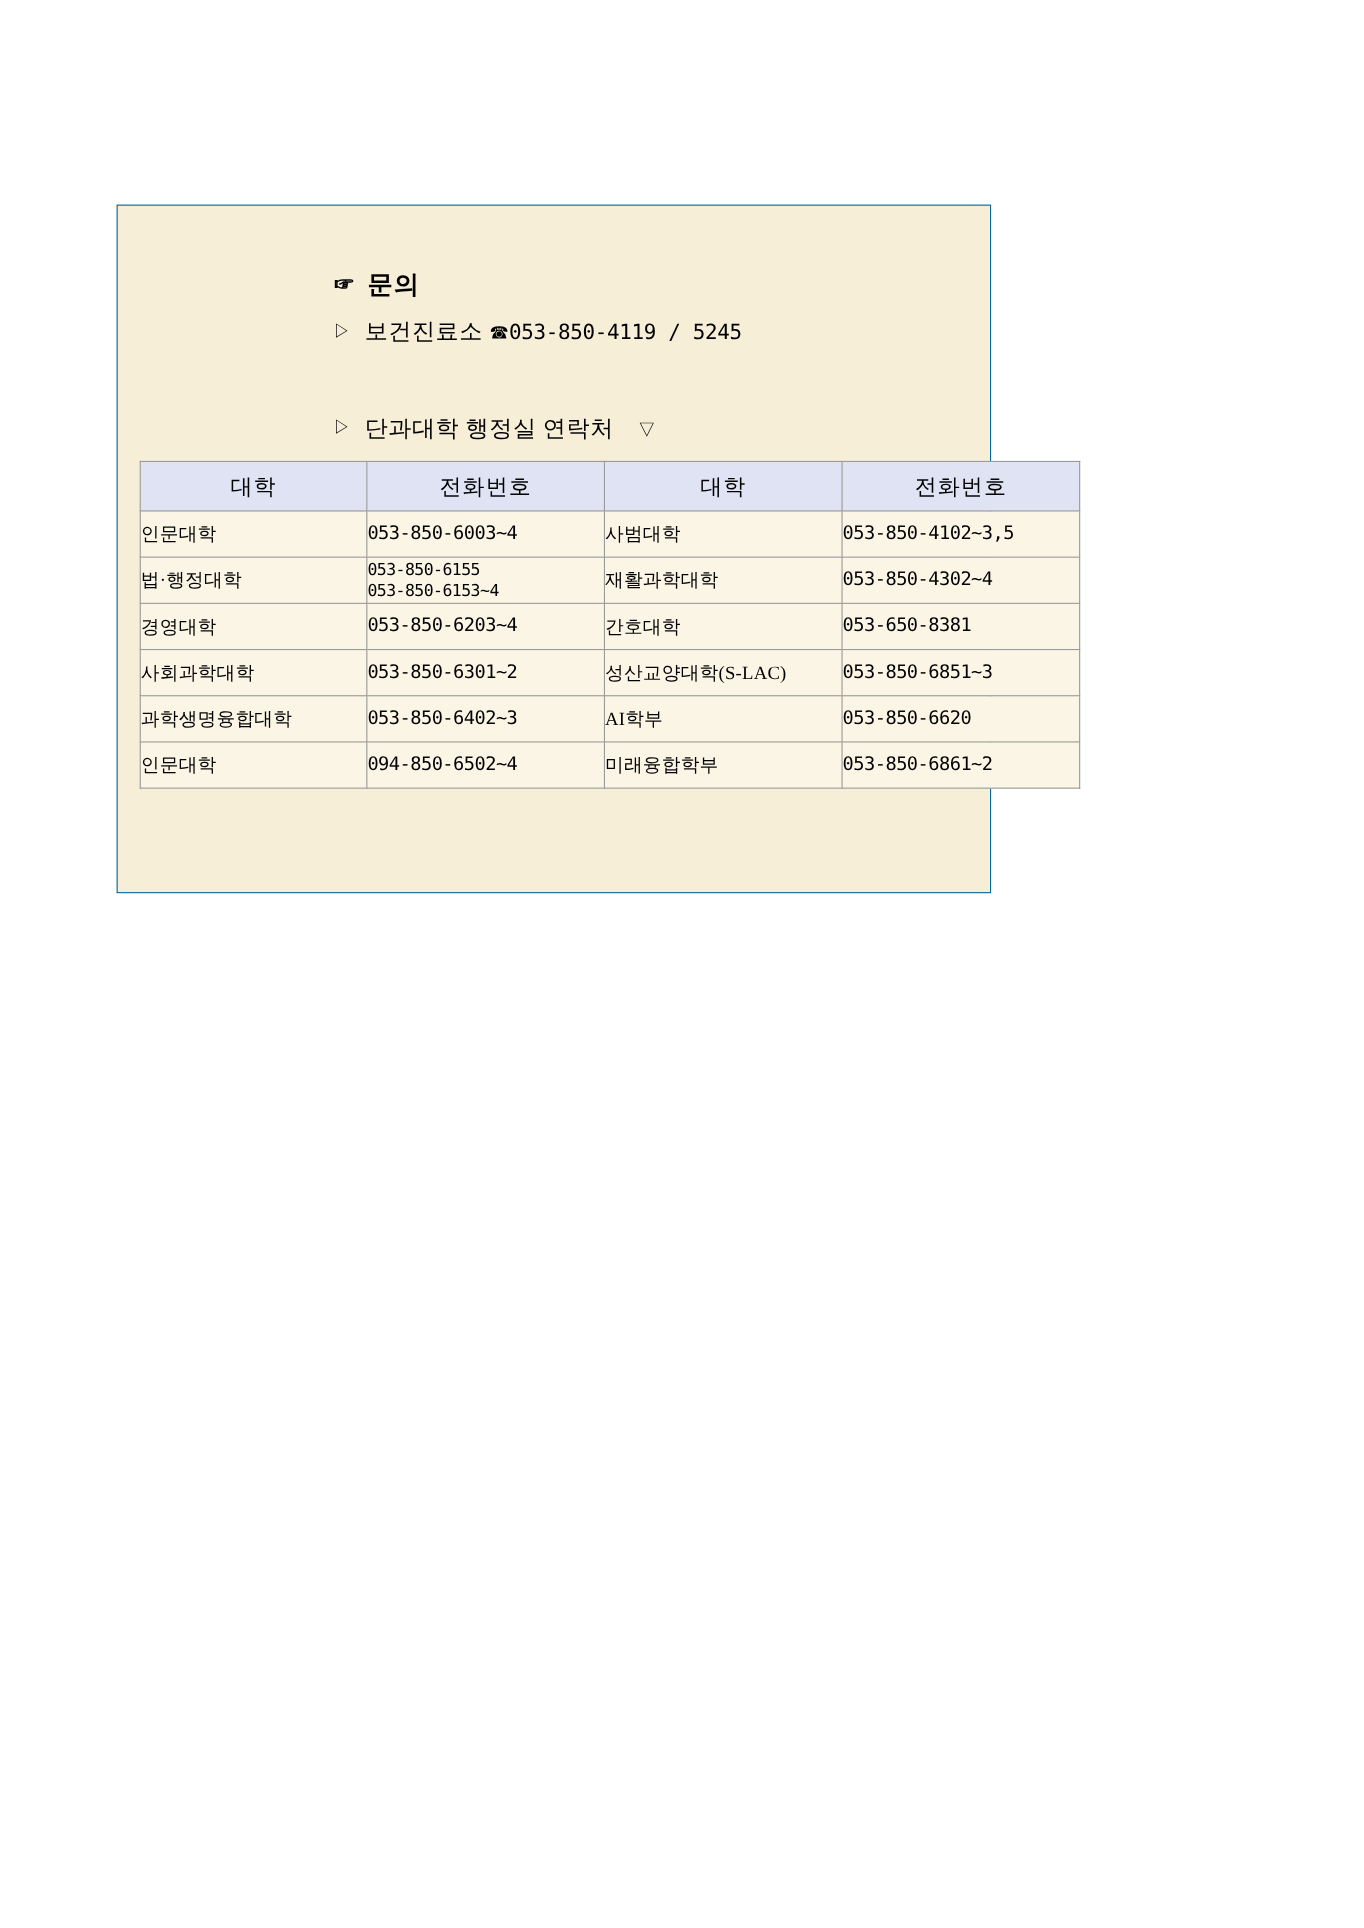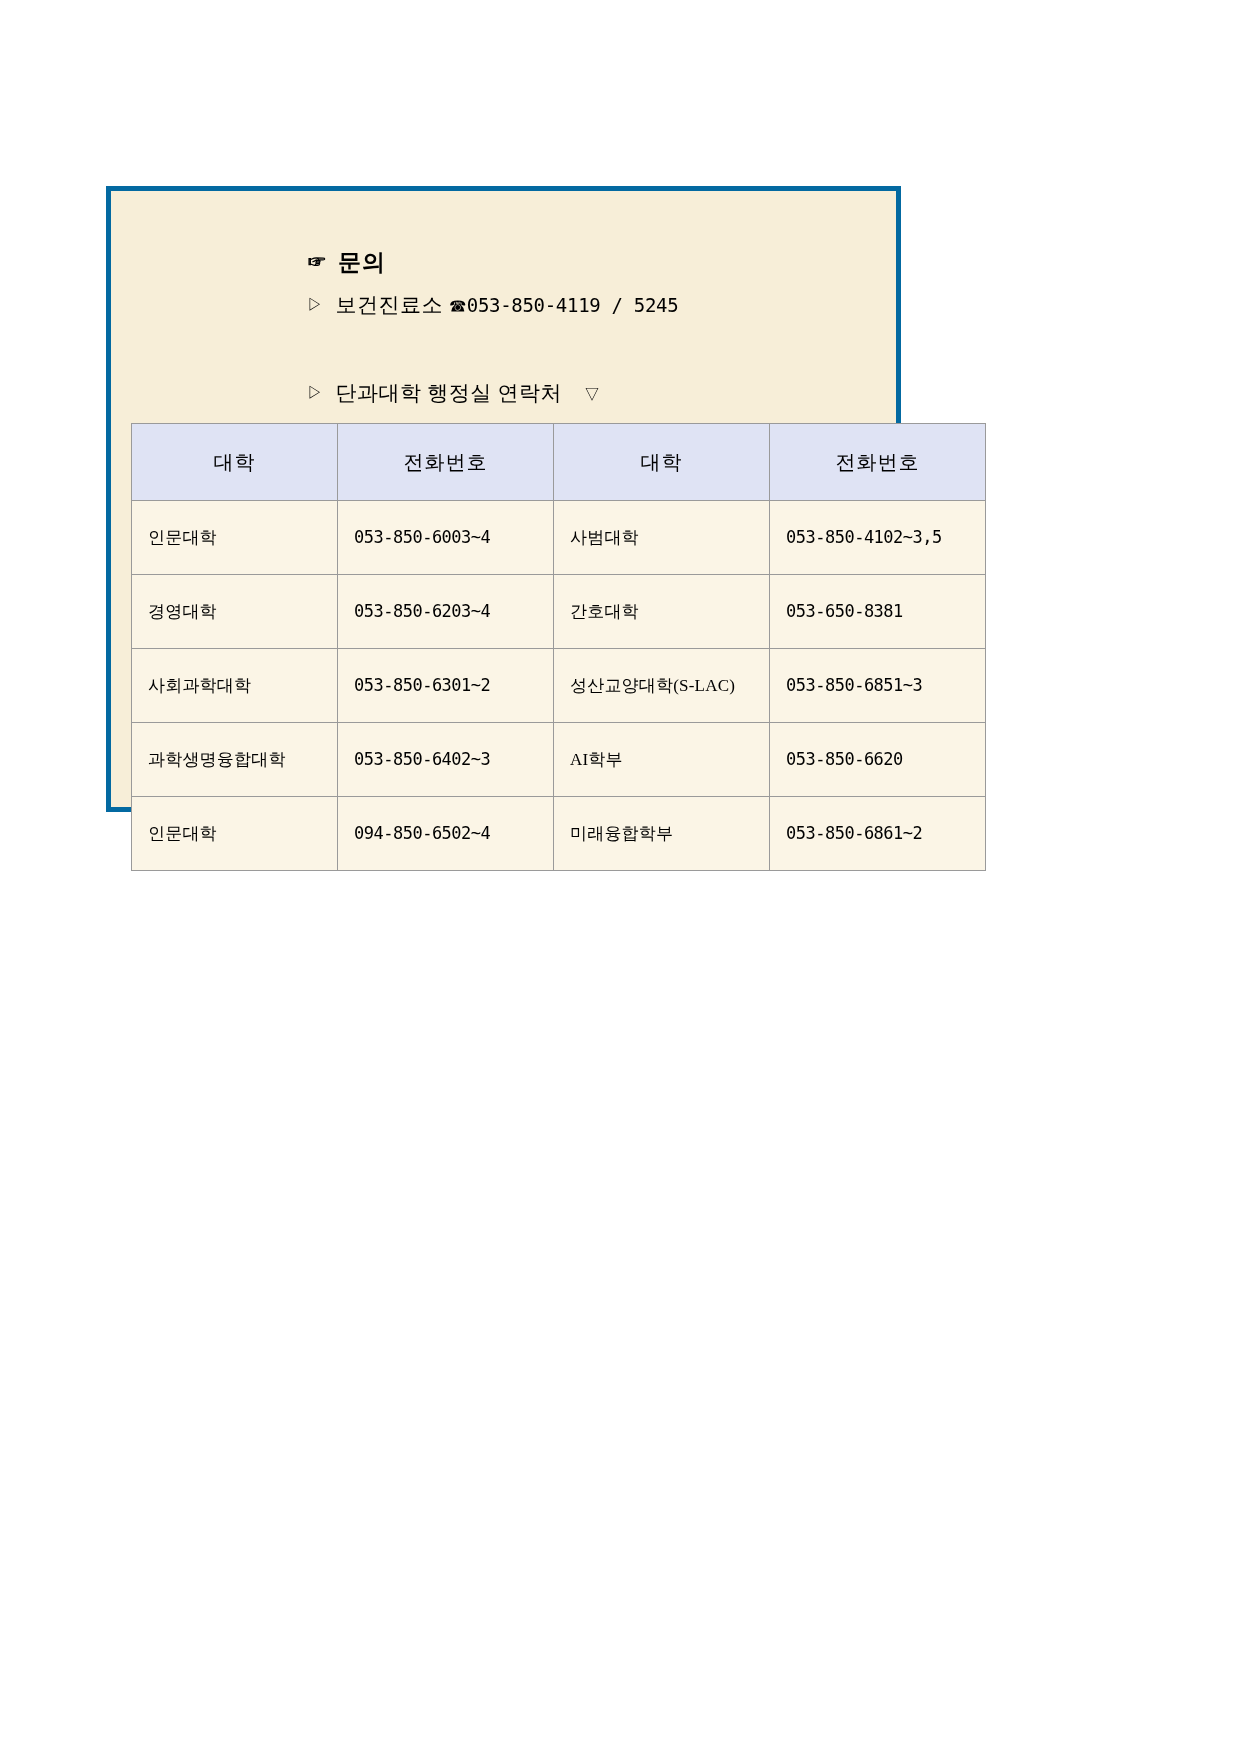--- a/index.html
+++ b/index.html
@@ -20,21 +20,21 @@
     height: 1753px;
     position: relative;
   }
   .notice-box {
     position: absolute;
     left: 106px;
     top: 186px;
     width: 795px;
     height: 626px;
     background: #f7eed8;
-    border: 5px solid #0369a1;
+    border: 1px solid #0369a1;
     box-sizing: border-box;
   }
   .contact-heading {
     position: absolute;
     left: 196px;
     top: 56px;
     font-size: 23px;
     font-weight: bold;
     letter-spacing: 1px;
     white-space: nowrap;
@@ -76,21 +76,21 @@
     position: absolute;
     left: 20px;
     top: 232px;
     width: 754px;
     border-collapse: collapse;
     table-layout: fixed;
   }
   table.college-table th,
   table.college-table td {
     border: 1px solid #9a9a9a;
-    padding: 16px;
+    padding: 0;
     vertical-align: middle;
   }
   table.college-table th {
     background: #dfe3f4;
     height: 44px;
     font-size: 20px;
     font-weight: normal;
     text-align: center;
     letter-spacing: 1px;
   }
@@ -155,20 +155,26 @@
         </tr>
       </thead>
       <tbody>
         <tr>
           <td class="name">인문대학</td>
           <td class="tel">053-850-6003~4</td>
           <td class="name">사범대학</td>
           <td class="tel">053-850-4102~3,5</td>
         </tr>
         <tr>
+          <td class="name">법·행정대학</td>
+          <td class="tel two-line">053-850-6155<br>053-850-6153~4</td>
+          <td class="name">재활과학대학</td>
+          <td class="tel">053-850-4302~4</td>
+        </tr>
+        <tr>
           <td class="name">경영대학</td>
           <td class="tel">053-850-6203~4</td>
           <td class="name">간호대학</td>
           <td class="tel">053-650-8381</td>
         </tr>
         <tr>
           <td class="name">사회과학대학</td>
           <td class="tel">053-850-6301~2</td>
           <td class="name">성산교양대학(S-LAC)</td>
           <td class="tel">053-850-6851~3</td>

